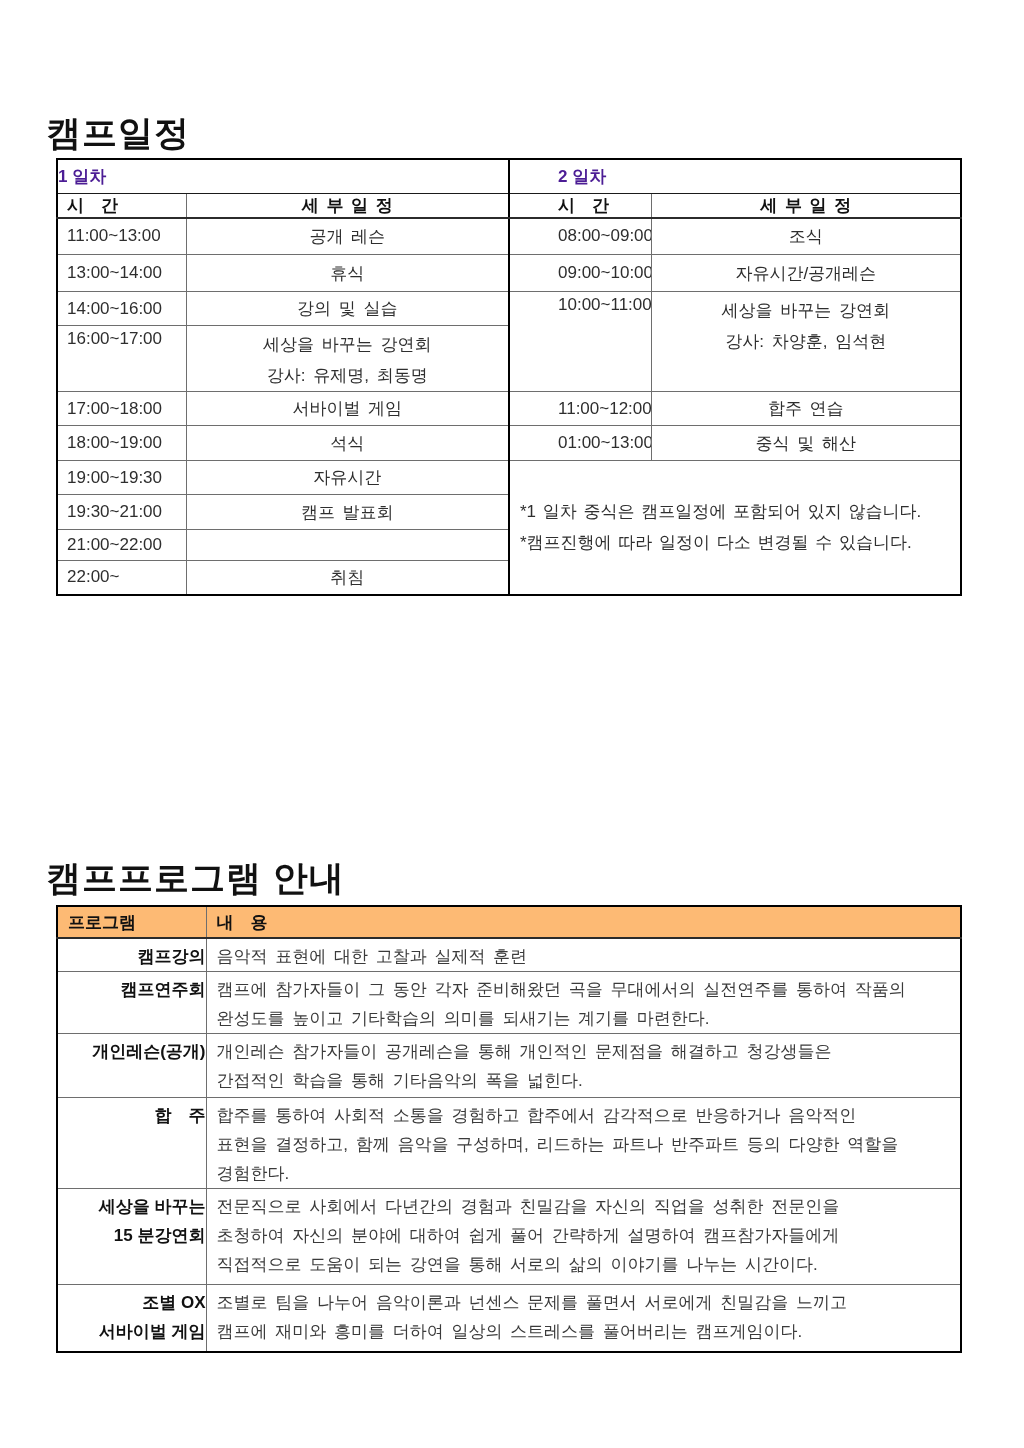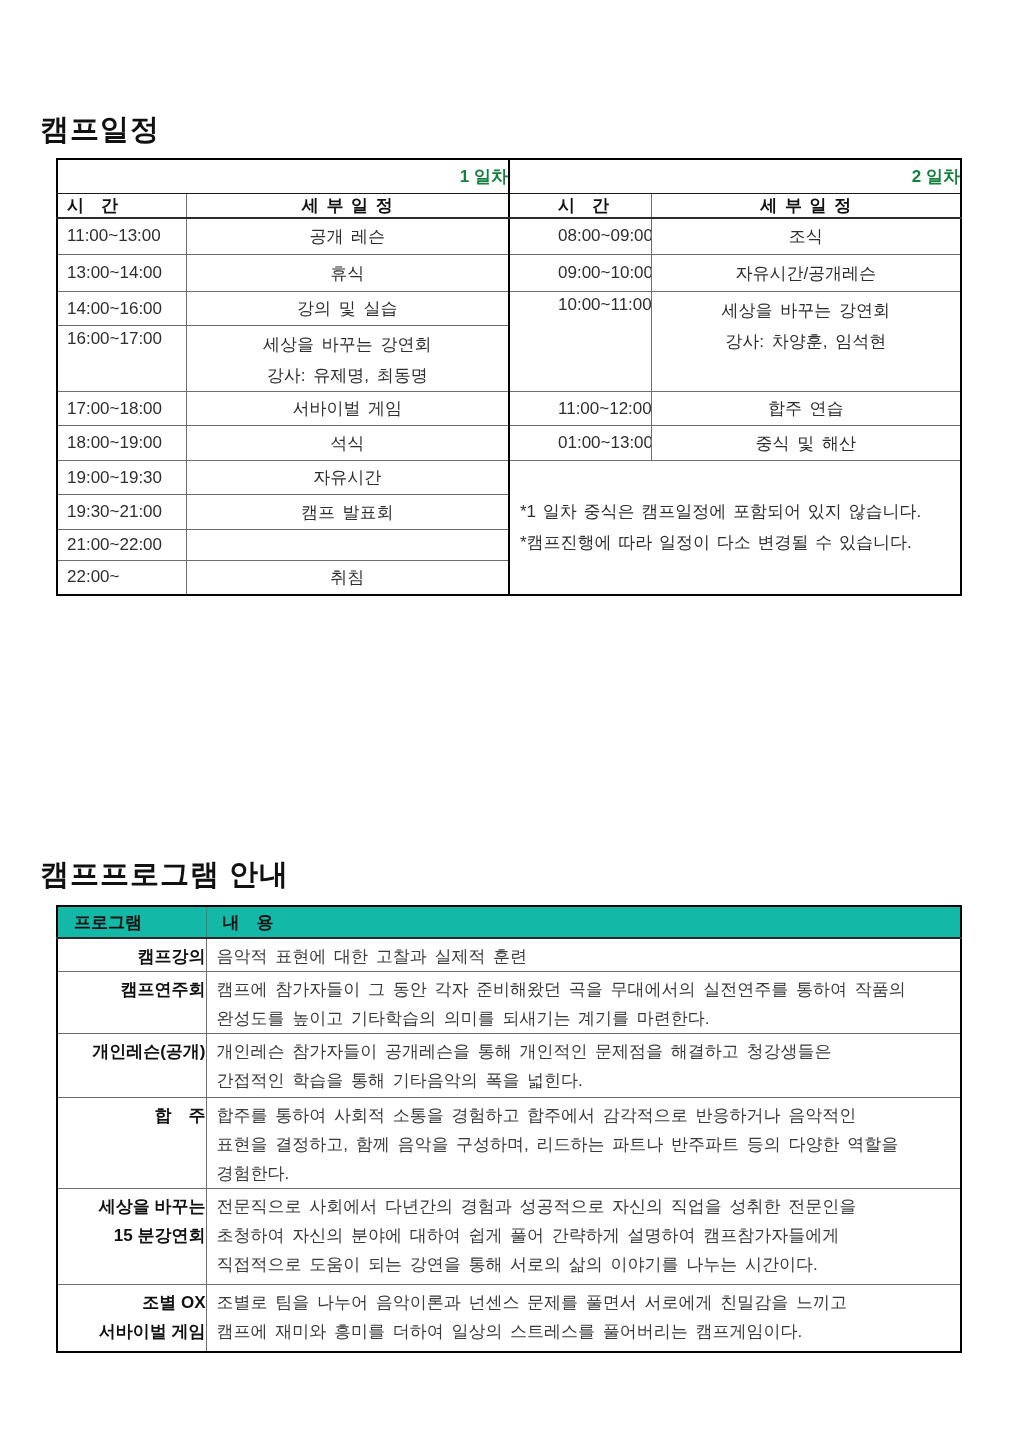--- a/index.html
+++ b/index.html
@@ -4,41 +4,41 @@
 <style>
   * { margin: 0; padding: 0; box-sizing: border-box; }
   html, body { background: #ffffff; }
   body {
     width: 1024px; height: 1448px;
     position: relative;
     font-family: "Liberation Sans", sans-serif;
     color: #222;
   }
   .page-title {
-    position: absolute; left: 40px;
-    font-size: 29px; font-weight: bold; color: #111;
+    position: absolute; left: 46px;
+    font-size: 35px; font-weight: bold; color: #111;
     letter-spacing: 1px;
   }
   #schedule-title { top: 110px; }
   #program-title  { top: 855px; }
 
   table { border-collapse: collapse; table-layout: fixed; }
 
   
   .sched {
     position: absolute; left: 56px; top: 158px;
     width: 904px; border: 2px solid #000;
   }
   .sched td {
     border: 1px solid #6e6e6e;
     font-size: 17px; color: #2e2e2e;
     overflow: hidden;
   }
   .sched .day-hdr td {
-    font-weight: bold; color: #15803d; text-align: right;
+    font-weight: bold; color: #4c1d95; text-align: left;
     border-bottom: 1.5px solid #1a1a1a;
   }
   .sched .col-hdr td {
     font-weight: bold; color: #111;
     border-bottom: 2px solid #2b2b2b;
   }
   .t { text-align: left; padding-left: 9px; }
   .d { text-align: center; word-spacing: 3px; }
   .mid { border-left: 2px solid #000 !important; padding-left: 48px; }
   .vt { vertical-align: top; padding-top: 3px; }
@@ -53,22 +53,22 @@
   
   .prog {
     position: absolute; left: 56px; top: 905px;
     width: 904px; border: 2px solid #000;
   }
   .prog th, .prog td {
     border: 1px solid #6e6e6e;
     font-size: 17px; overflow: hidden;
   }
   .prog thead th {
-    background: #14b8a6;
-    text-align: left; padding-left: 16px;
+    background: #fdba74;
+    text-align: left; padding-left: 10px;
     font-weight: bold; color: #111;
     border-bottom: 2px solid #2b2b2b;
   }
   .pname {
     font-weight: bold; color: #111;
     text-align: right; vertical-align: top;
     line-height: 29px; padding-top: 3px;
     white-space: pre-line;
   }
   .pcontent {
@@ -189,21 +189,21 @@
     </tr>
     <tr style="height:89px">
       <td class="pname">합　주</td>
       <td class="pcontent">합주를 통하여 사회적 소통을 경험하고 합주에서 감각적으로 반응하거나 음악적인
 표현을 결정하고, 함께 음악을 구성하며, 리드하는 파트나 반주파트 등의 다양한 역할을
 경험한다.</td>
     </tr>
     <tr style="height:96px">
       <td class="pname">세상을 바꾸는
 15 분강연회</td>
-      <td class="pcontent">전문직으로 사회에서 다년간의 경험과 성공적으로 자신의 직업을 성취한 전문인을
+      <td class="pcontent">전문직으로 사회에서 다년간의 경험과 친밀감을 자신의 직업을 성취한 전문인을
 초청하여 자신의 분야에 대하여 쉽게 풀어 간략하게 설명하여 캠프참가자들에게
 직접적으로 도움이 되는 강연을 통해 서로의 삶의 이야기를 나누는 시간이다.</td>
     </tr>
     <tr style="height:67px">
       <td class="pname">조별 OX
 서바이벌 게임</td>
       <td class="pcontent">조별로 팀을 나누어 음악이론과 넌센스 문제를 풀면서 서로에게 친밀감을 느끼고
 캠프에 재미와 흥미를 더하여 일상의 스트레스를 풀어버리는 캠프게임이다.</td>
     </tr>
   </tbody>

